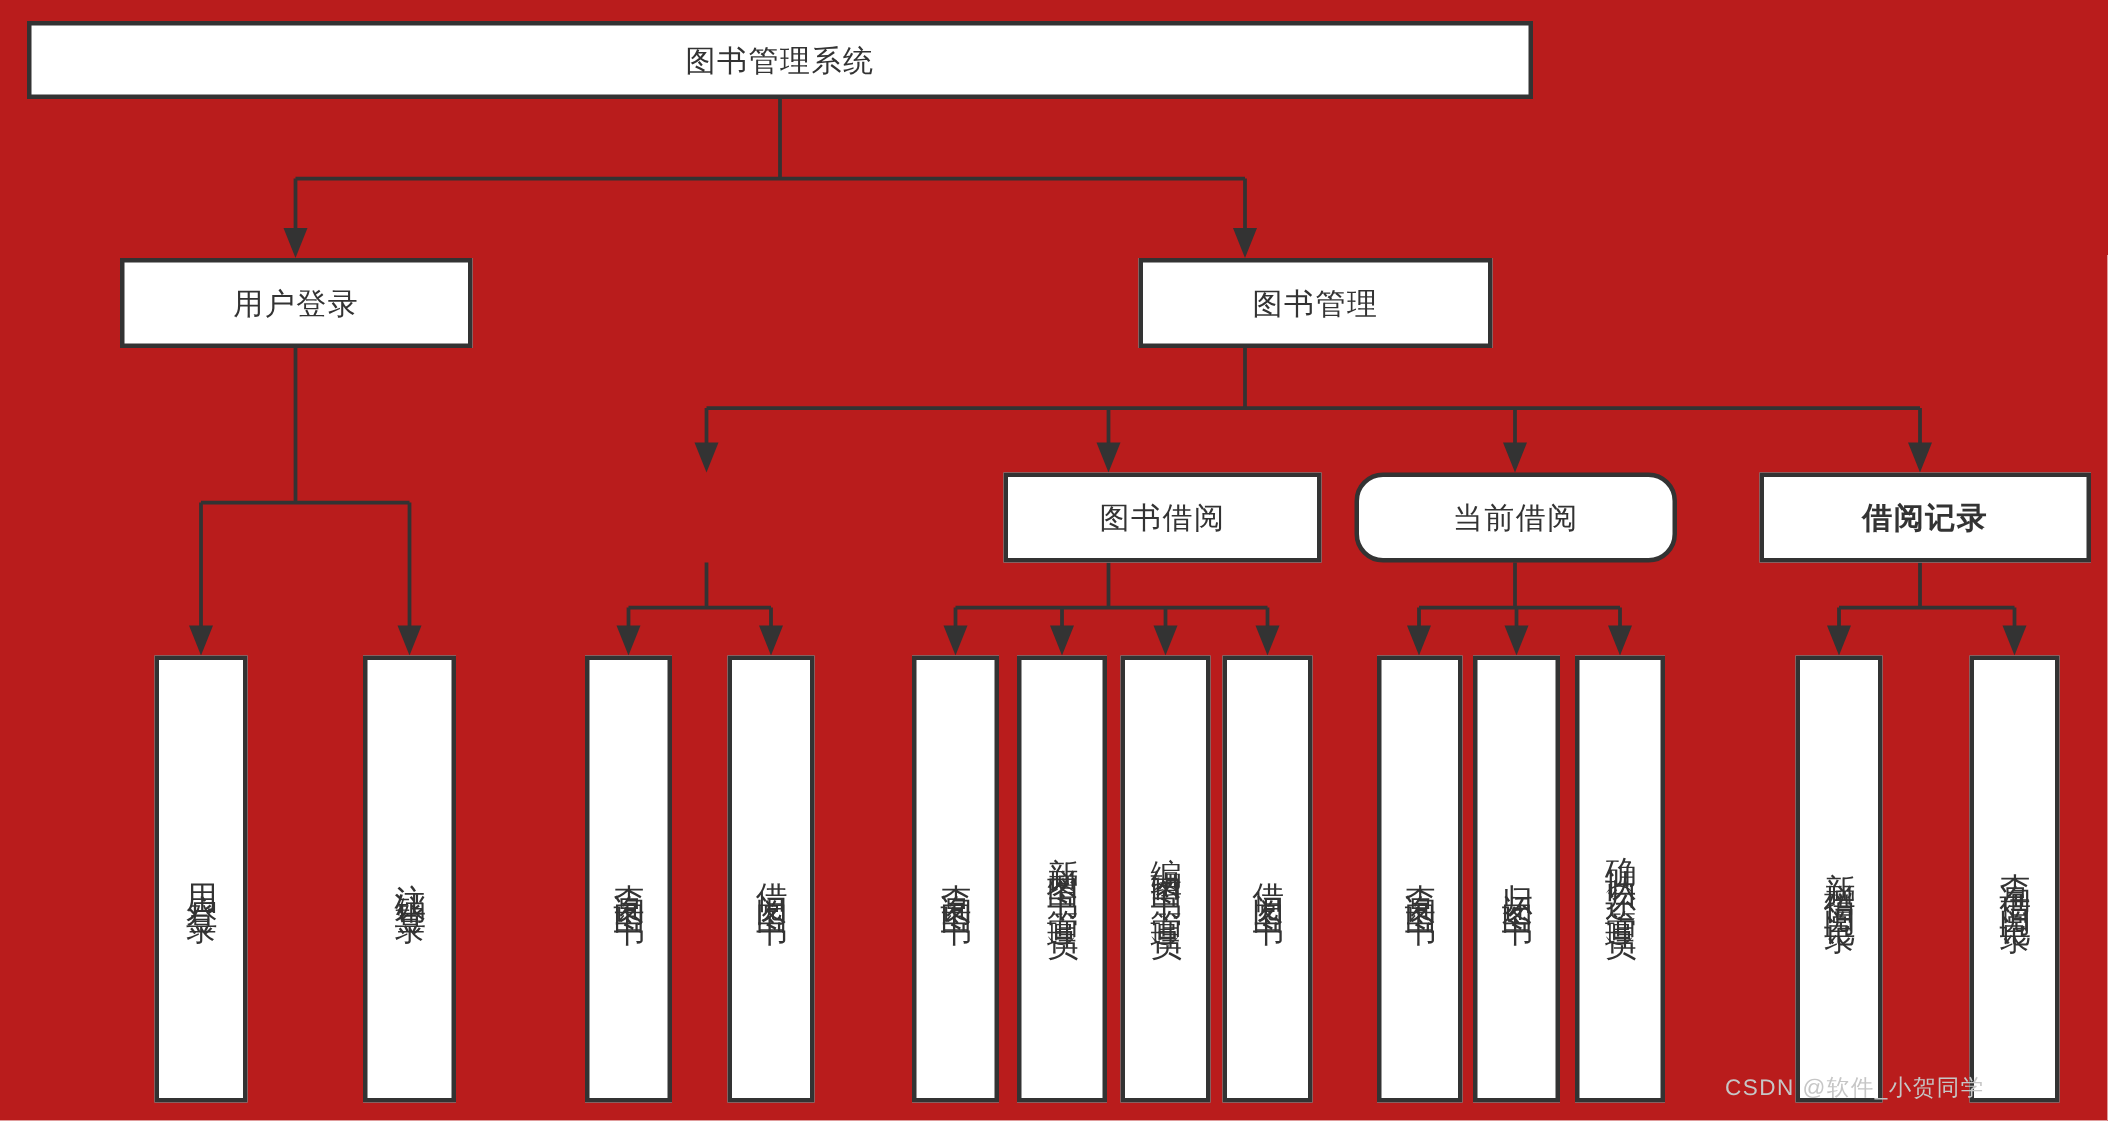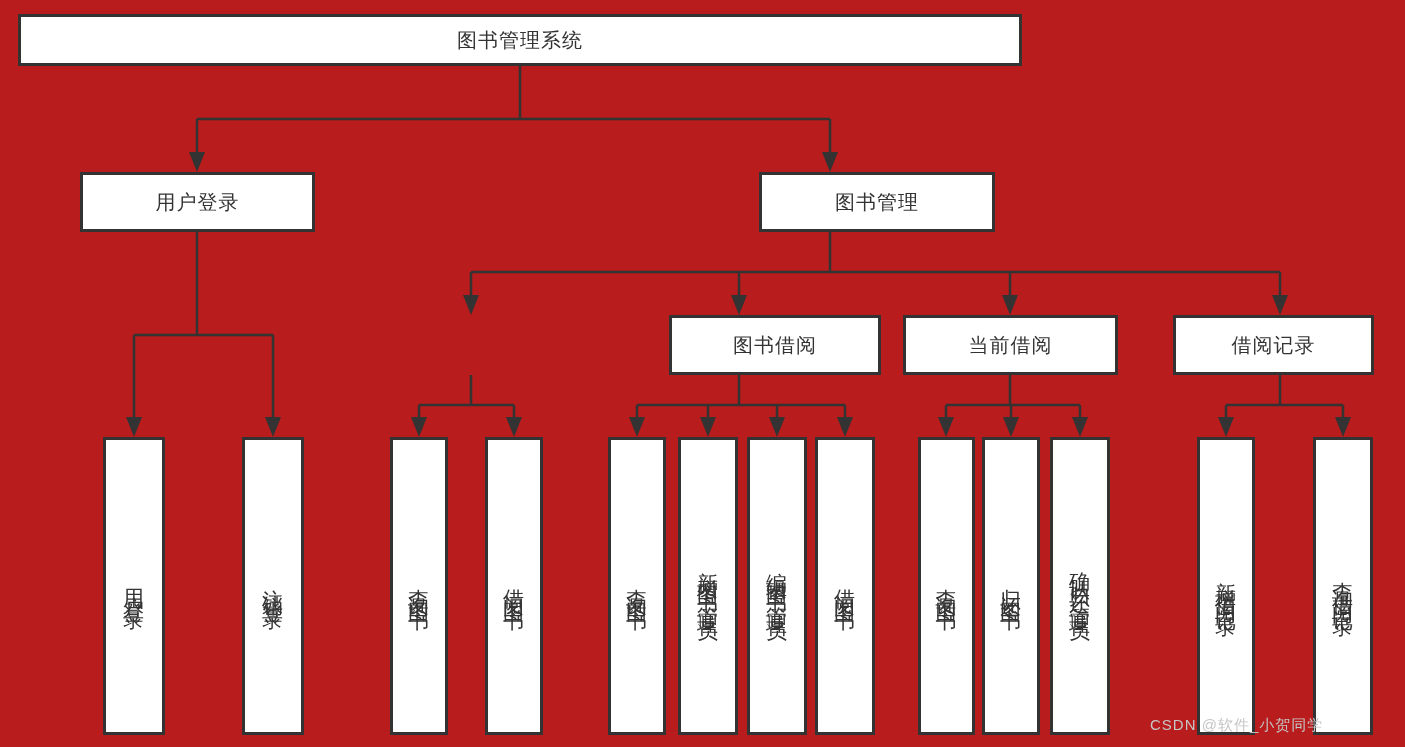--- a/index.html
+++ b/index.html
@@ -92,22 +92,22 @@
       <polygon points="1335,417 1351,417 1343,437"></polygon>
     </g>
   </svg>
 
   <div class="box" style="left:18px; top:14px; width:1004px; height:52px;">图书管理系统</div>
 
   <div class="box" style="left:80px; top:172px; width:235px; height:60px;">用户登录</div>
   <div class="box" style="left:712px; top:172px; width:236px; height:60px;margin-left:47px;">图书管理</div>
 
   <div class="box" style="left:633px; top:315px; width:212px; height:60px;margin-left:36px;">图书借阅</div>
-  <div class="box" style="left:903px; top:315px; width:215px; height:60px;">当前借阅</div>
-  <div class="box" style="left:1173px; top:315px; width:201px; height:60px;">借阅记录</div>
+  <div class="box" style="left:903px; top:315px; width:215px; height:60px;border-radius:19px;">当前借阅</div>
+  <div class="box" style="left:1173px; top:315px; width:221px; height:60px;font-weight:bold;">借阅记录</div>
 
   <div class="box leaf" style="left:103px; top:437px; width:62px; height:298px;">
     <span class="vtext">用户登录</span>
   </div>
   <div class="box leaf" style="left:242px; top:437px; width:62px; height:298px;">
     <span class="vtext">注销登录</span>
   </div>
 
   <div class="box leaf" style="left:390px; top:437px; width:58px; height:298px;">
     <span class="vtext">查询图书</span>

